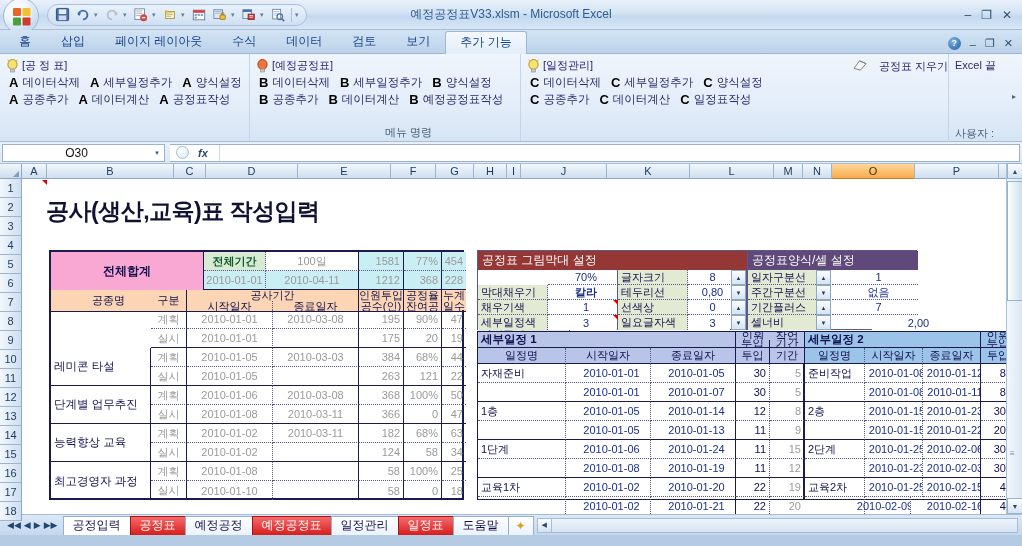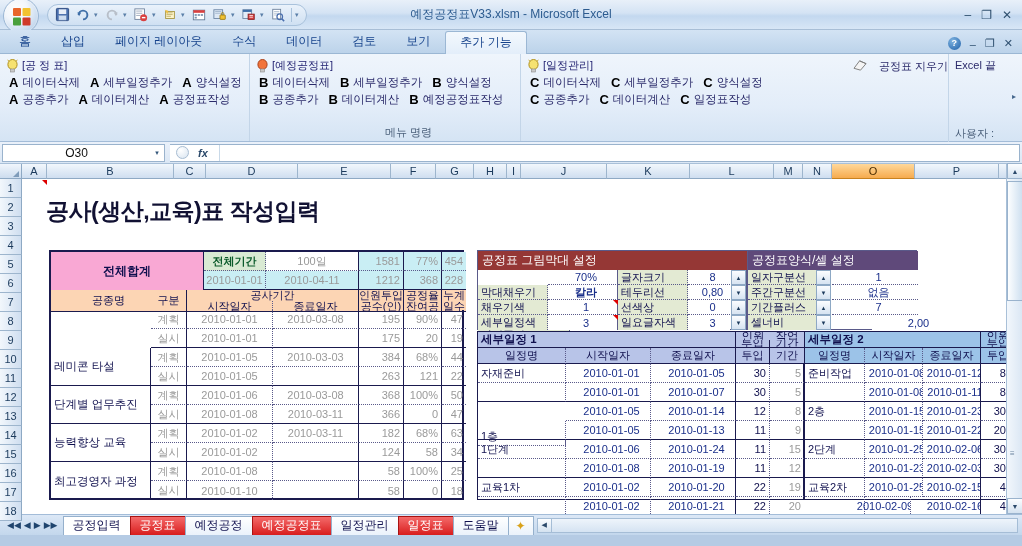--- a/index.html
+++ b/index.html
@@ -792,21 +792,21 @@
       <div class="cellbox ctr btx" style="left:88px; top:32px; width:85px; height:19px; border-right:1px dotted #5a5a8a; border-bottom:1px dotted #5a5a8a;">2010-01-01</div>
       <div class="cellbox ctr btx" style="left:173px; top:32px; width:85px; height:19px; border-right:1px solid #1a1a4e; border-bottom:1px dotted #5a5a8a;">2010-01-05</div>
       <div class="cellbox rgt navy" style="left:258px; top:32px; width:34px; height:19px; border-right:1px dotted #5a5a8a; border-bottom:1px dotted #5a5a8a;">30</div>
       <div class="cellbox rgt gtx" style="left:292px; top:32px; width:34px; height:19px; border-bottom:1px dotted #5a5a8a;">5</div>
       <div class="cellbox" style="left:0; top:51px; width:88px; height:19px; border-right:1px dotted #5a5a8a; border-bottom:1px solid #1a1a4e;"></div>
       <div class="cellbox ctr btx" style="left:88px; top:51px; width:85px; height:19px; border-right:1px dotted #5a5a8a; border-bottom:1px solid #1a1a4e;">2010-01-01</div>
       <div class="cellbox ctr btx" style="left:173px; top:51px; width:85px; height:19px; border-right:1px solid #1a1a4e; border-bottom:1px solid #1a1a4e;">2010-01-07</div>
       <div class="cellbox rgt navy" style="left:258px; top:51px; width:34px; height:19px; border-right:1px dotted #5a5a8a; border-bottom:1px solid #1a1a4e;">30</div>
       <div class="cellbox rgt gtx" style="left:292px; top:51px; width:34px; height:19px; border-bottom:1px solid #1a1a4e;">5</div>
 
-      <div class="cellbox lft navy" style="left:0; top:70px; width:88px; height:19px; border-right:1px dotted #5a5a8a; border-bottom:1px dotted #5a5a8a; padding-left:3px;margin-top:25px;">1층</div>
+      <div class="cellbox lft navy" style="left:0; top:70px; width:88px; height:19px; border-right:1px dotted #5a5a8a; border-bottom:1px dotted #5a5a8a; padding-left:3px;">1층</div>
       <div class="cellbox ctr btx" style="left:88px; top:70px; width:85px; height:19px; border-right:1px dotted #5a5a8a; border-bottom:1px dotted #5a5a8a;">2010-01-05</div>
       <div class="cellbox ctr btx" style="left:173px; top:70px; width:85px; height:19px; border-right:1px solid #1a1a4e; border-bottom:1px dotted #5a5a8a;">2010-01-14</div>
       <div class="cellbox rgt navy" style="left:258px; top:70px; width:34px; height:19px; border-right:1px dotted #5a5a8a; border-bottom:1px dotted #5a5a8a;">12</div>
       <div class="cellbox rgt gtx" style="left:292px; top:70px; width:34px; height:19px; border-bottom:1px dotted #5a5a8a;">8</div>
       <div class="cellbox" style="left:0; top:89px; width:88px; height:19px; border-right:1px dotted #5a5a8a; border-bottom:1px solid #1a1a4e;"></div>
       <div class="cellbox ctr btx" style="left:88px; top:89px; width:85px; height:19px; border-right:1px dotted #5a5a8a; border-bottom:1px solid #1a1a4e;">2010-01-05</div>
       <div class="cellbox ctr btx" style="left:173px; top:89px; width:85px; height:19px; border-right:1px solid #1a1a4e; border-bottom:1px solid #1a1a4e;">2010-01-13</div>
       <div class="cellbox rgt navy" style="left:258px; top:89px; width:34px; height:19px; border-right:1px dotted #5a5a8a; border-bottom:1px solid #1a1a4e;">11</div>
       <div class="cellbox rgt gtx" style="left:292px; top:89px; width:34px; height:19px; border-bottom:1px solid #1a1a4e;">9</div>
 

